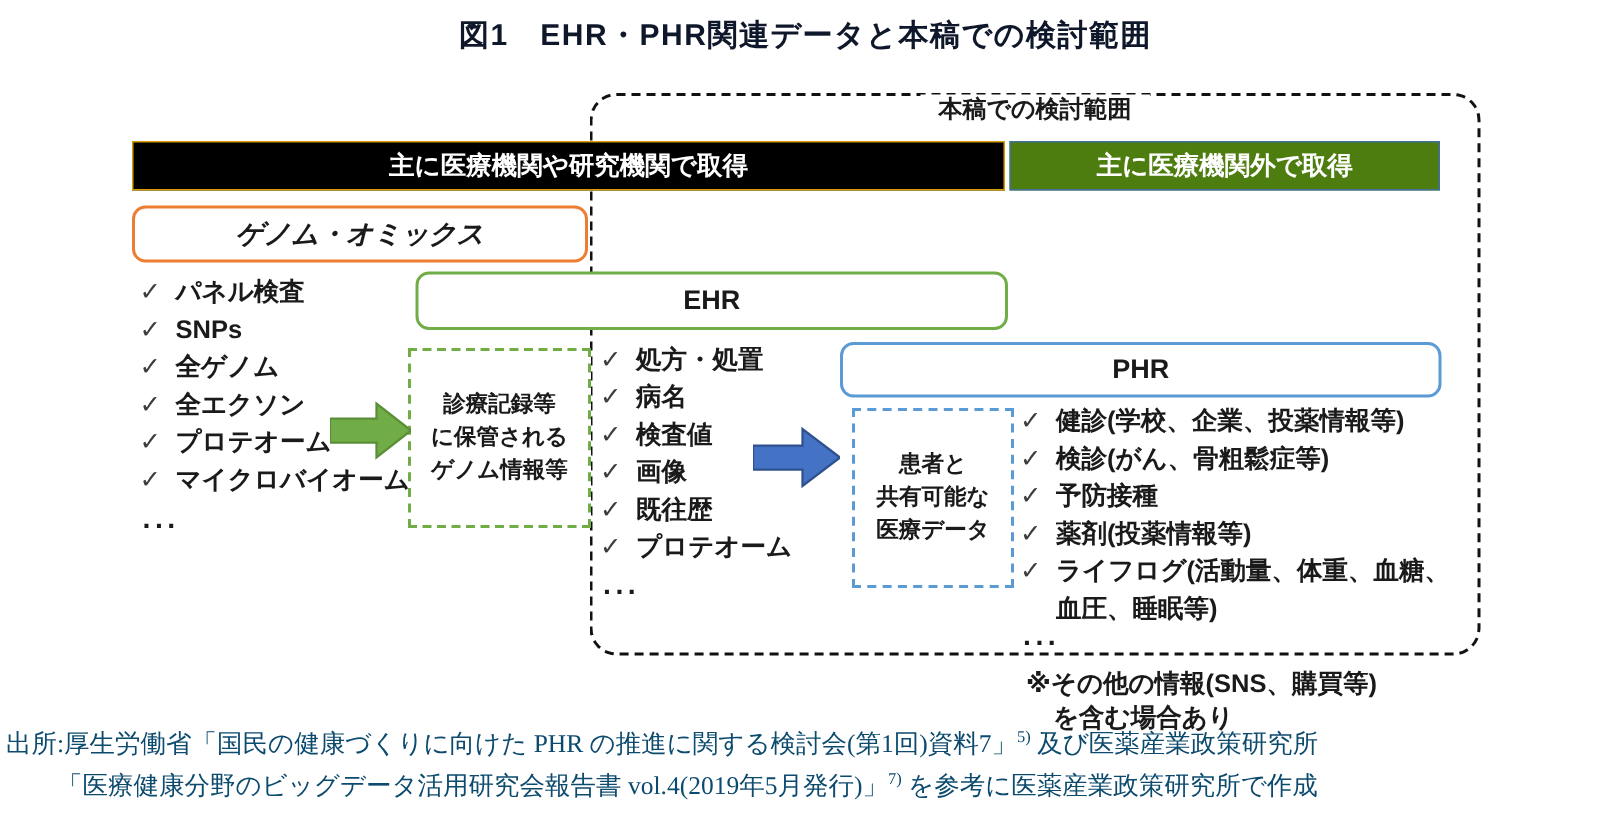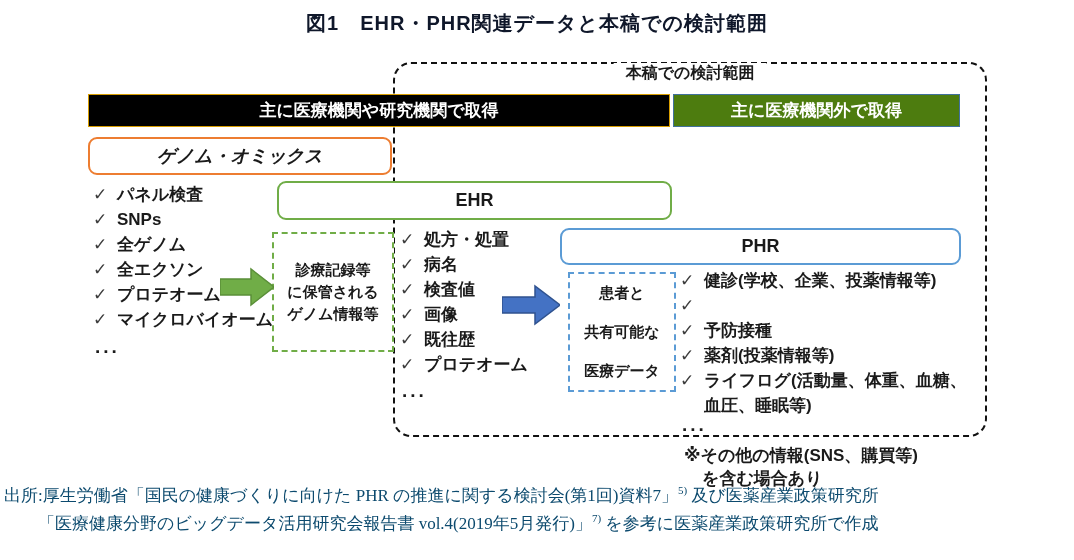--- a/index.html
+++ b/index.html
@@ -44,21 +44,21 @@
   .genome-list{left:93px;top:182px;width:230px;}
   .ehr-list{left:400px;top:227px;width:230px;}
   .phr-list{left:680px;top:268px;width:298px;}
   .phr-list .li{line-height:25px;}
   
   .dash-box{
     background:#fff;display:flex;flex-direction:column;align-items:center;justify-content:center;
     text-align:center;font-size:15px;font-weight:600;line-height:22px;z-index:3;
   }
   .clinical-box{left:272px;top:232px;width:118px;height:116px;border:2.5px dashed #70AD47;}
-  .shared-box{left:568px;top:272px;width:104px;height:116px;border:2.5px dashed #5B9BD5;gap:17px;}
+  .shared-box{left:568px;top:272px;width:104px;height:116px;border:2.5px dashed #5B9BD5;}
   
   .arrow{z-index:4;line-height:0;}
   .green-arrow{left:220px;top:266px;}
   .blue-arrow{left:502px;top:283px;}
   
   .note{left:684px;top:444px;font-size:17px;font-weight:700;z-index:2;}
   .note .l2{padding-left:18px;}
   
   .source{
     left:4px;top:482px;width:1066px;
@@ -182,20 +182,21 @@
 
   <div class="abs clist phr-list">
 
       <div class="li">
         <span class="check">✓</span>
         <span>健診(学校、企業、投薬情報等)</span>
       </div>
 
       <div class="li">
         <span class="check">✓</span>
+        <span>検診(がん、骨粗鬆症等)</span>
       </div>
 
       <div class="li">
         <span class="check">✓</span>
         <span>予防接種</span>
       </div>
 
       <div class="li">
         <span class="check">✓</span>
         <span>薬剤(投薬情報等)</span>

